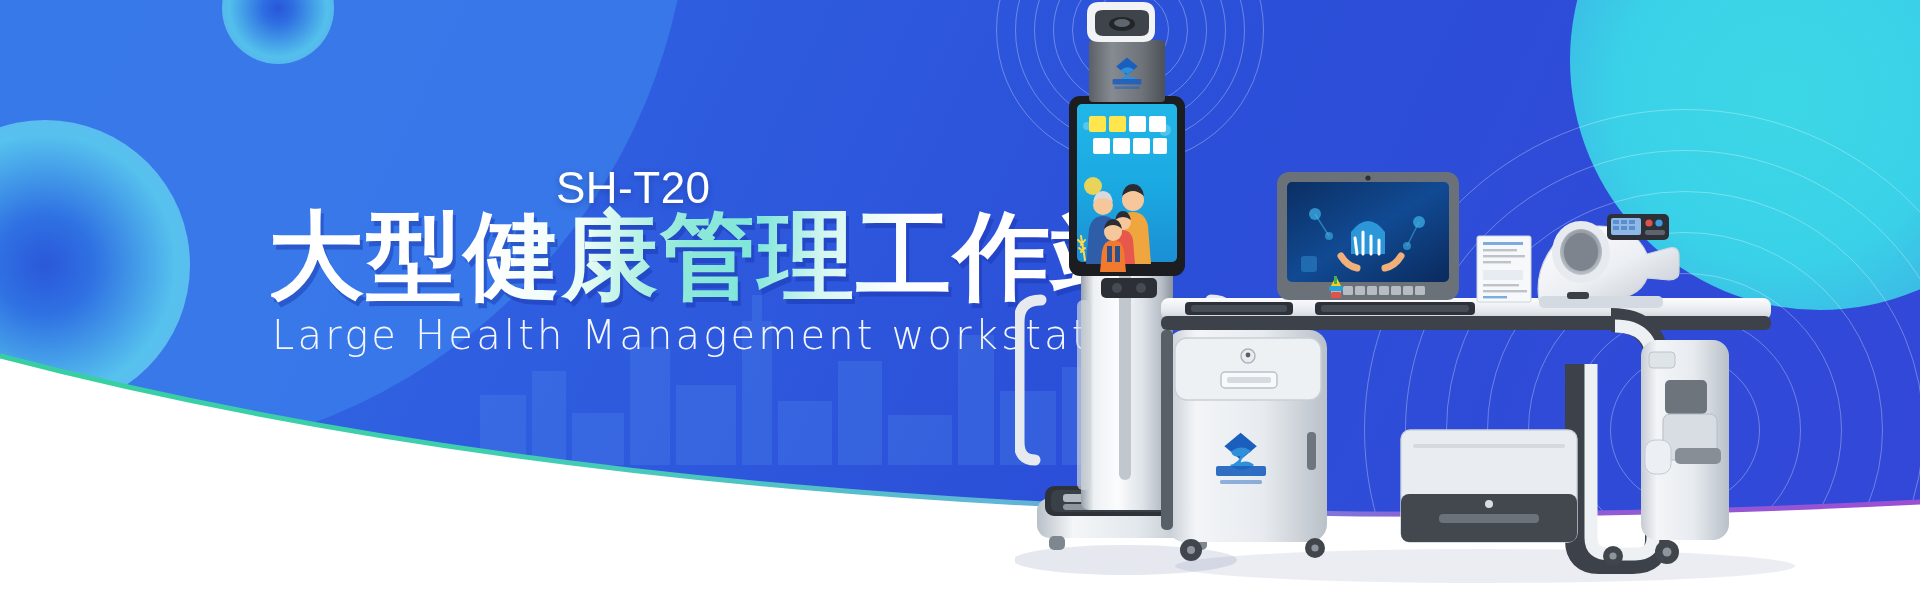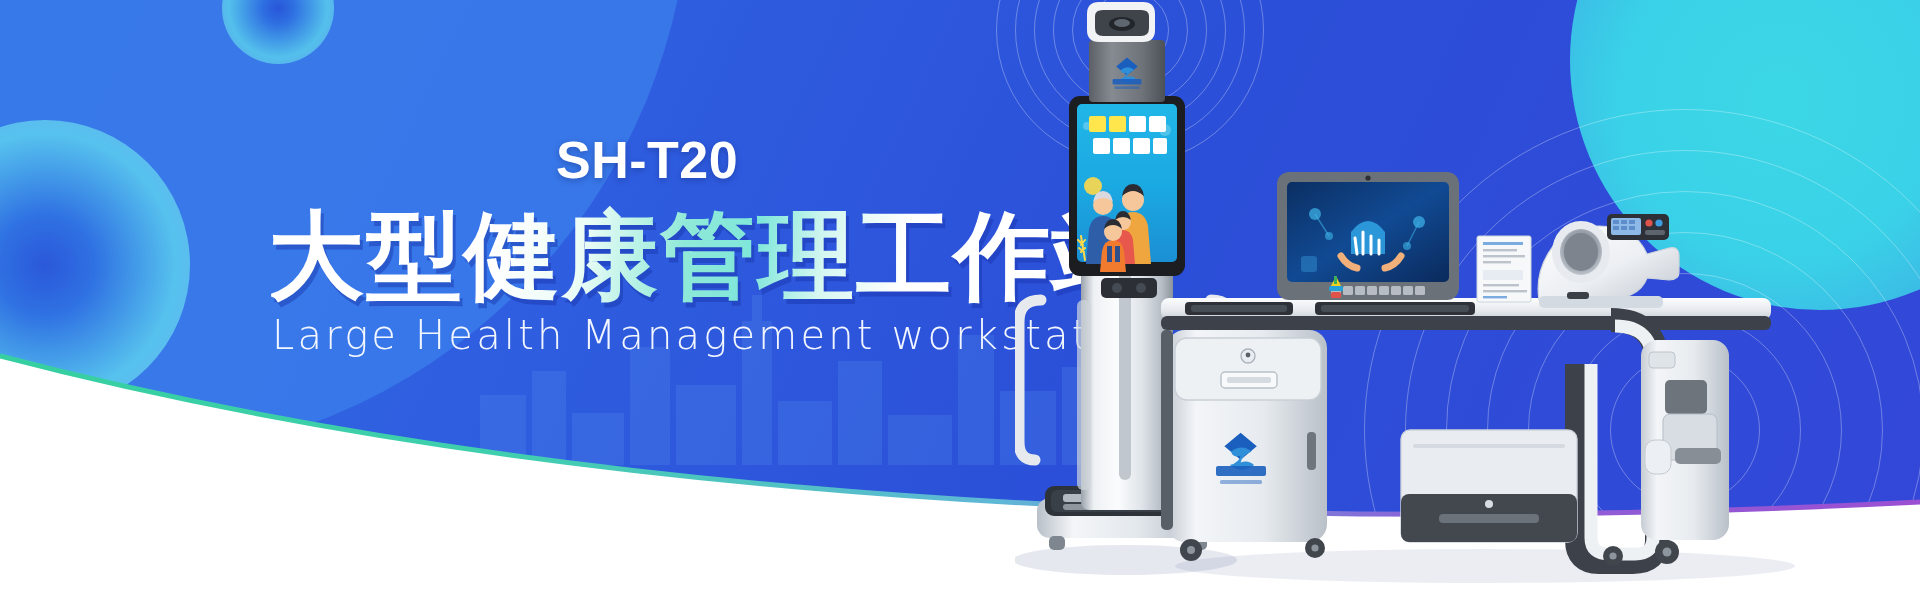--- a/index.html
+++ b/index.html
@@ -53,22 +53,22 @@
   
   #skyline { left:0; bottom:135px; width:1920px; height:190px; opacity:.30; }
 
   
   #wave { left:0; bottom:0; width:1920px; height:330px; }
 
   
   #text-block { position:absolute; left:0; top:0; width:1080px; height:600px; }
 
   #model-code {
-    position:absolute; left:556px; top:134px;
-    font-size:52px; font-weight:bold; color:#ffffff;
+    position:absolute; left:556px; top:166px;
+    font-size:44px; font-weight:normal; color:#ffffff;
     letter-spacing:.5px; line-height:1;
     text-shadow:0 2px 6px rgba(12,30,100,.35);
   }
 
   #title-cn {
     position:absolute; left:268px; top:205px;
     font-size:96px; font-weight:bold; line-height:1.06;
     letter-spacing:2px; white-space:nowrap;
     background:linear-gradient(100deg,
        #ffffff 0%, #ffffff 26%, #eafcf6 36%,

